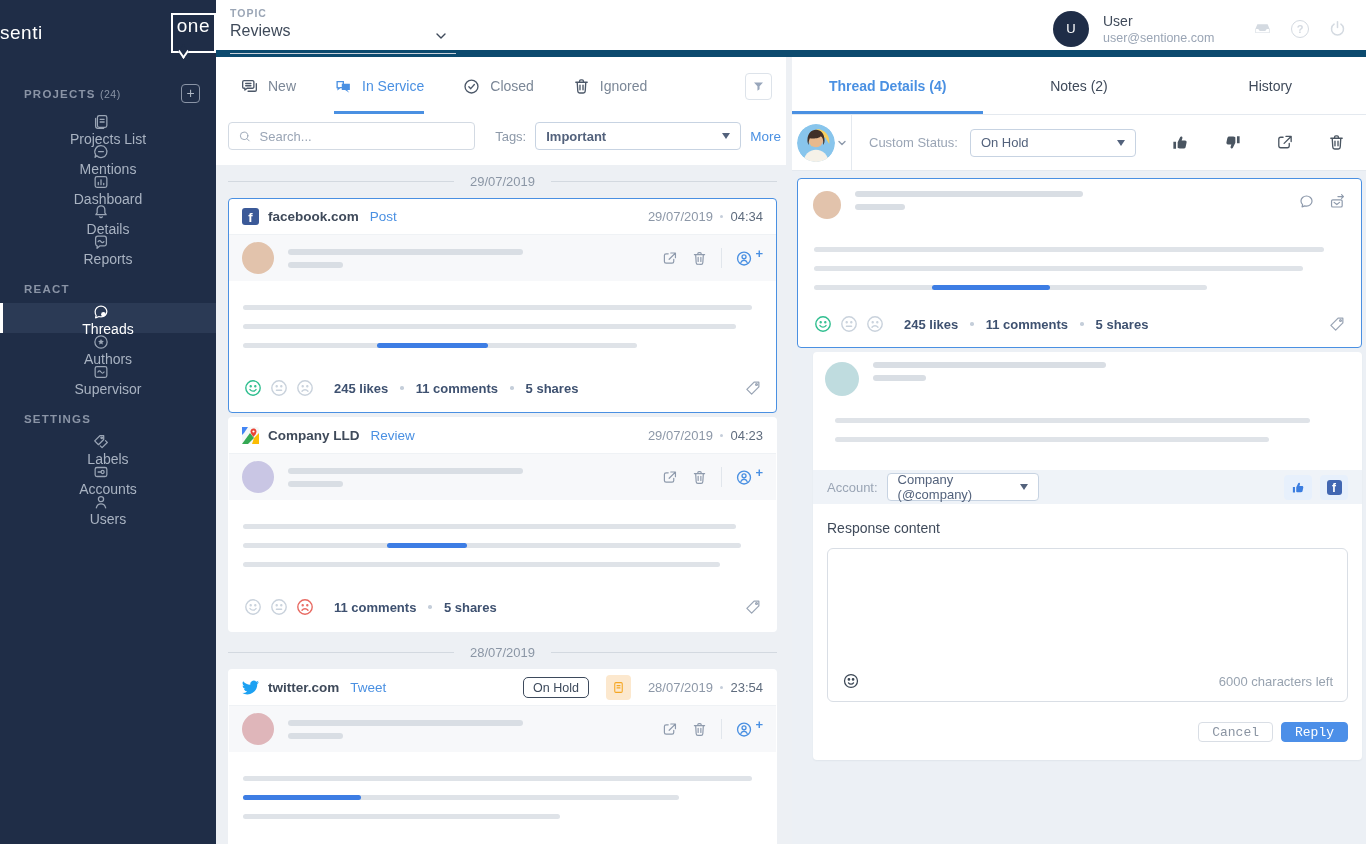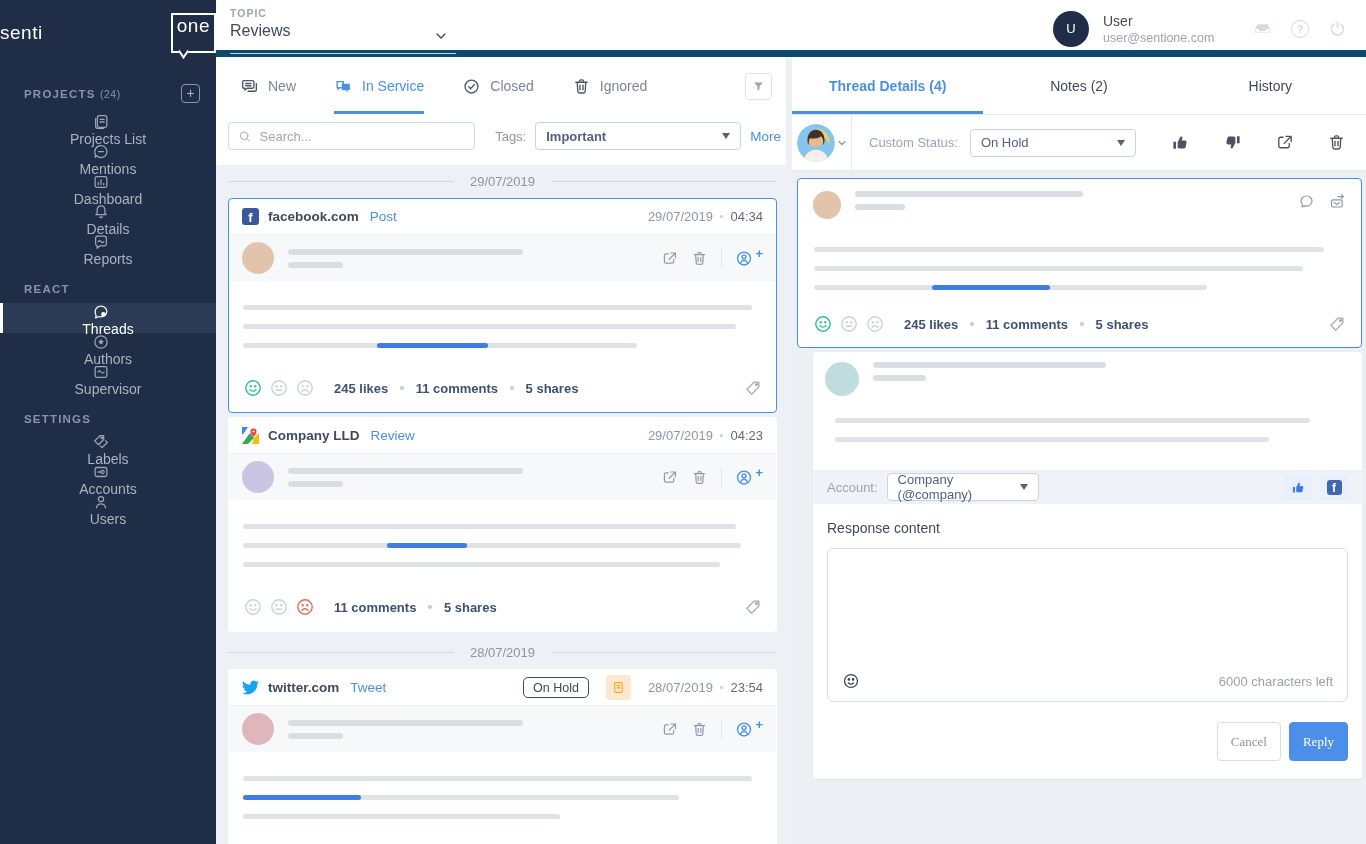--- a/index.html
+++ b/index.html
@@ -152,22 +152,22 @@
   .response { padding:16px 14px 0; }
   .resp-label { font-size:14px; color:#3f4a5a; margin-bottom:12px; }
   .resp-box { position:relative; height:154px; border:1px solid #d9dee5; border-radius:6px; }
   .resp-box textarea { width:100%; height:110px; border:none; outline:none; resize:none;
     padding:10px 12px; font-family:"Liberation Sans", sans-serif; font-size:13px; background:transparent; }
   .resp-foot { position:absolute; left:0; right:0; bottom:0; height:40px; display:flex;
     align-items:center; padding:0 14px; }
   .emoji-ic { width:18px; height:18px; color:#3a4654; cursor:pointer; }
   .chars-left { margin-left:auto; font-size:13px; color:#98a3b0; }
   .btn-row { display:flex; justify-content:flex-end; gap:8px; padding:20px 14px 18px; }
-  .btn { height:39px; padding:0 13px; border-radius:4px; font-size:13px; cursor:pointer;
-    font-family:Liberation Serif, serif; }
+  .btn { height:20px; padding:0 13px; border-radius:4px; font-size:13px; cursor:pointer;
+    font-family:Liberation Mono, monospace; }
   .btn-cancel { background:#fff; border:1px solid #d9dee5; color:#8a94a2; }
   .btn-reply { background:#4c8fe8; border:1px solid #4c8fe8; color:#fff; }
   .fb-sq { width:17px; height:17px; background:#3b5998; border-radius:3px; color:#fff;
     font-weight:bold; font-size:13px; display:flex; align-items:flex-end; justify-content:center;
     overflow:hidden; line-height:15px; }
 </style>
 </head>
 <body>
 
 <div class="app">

